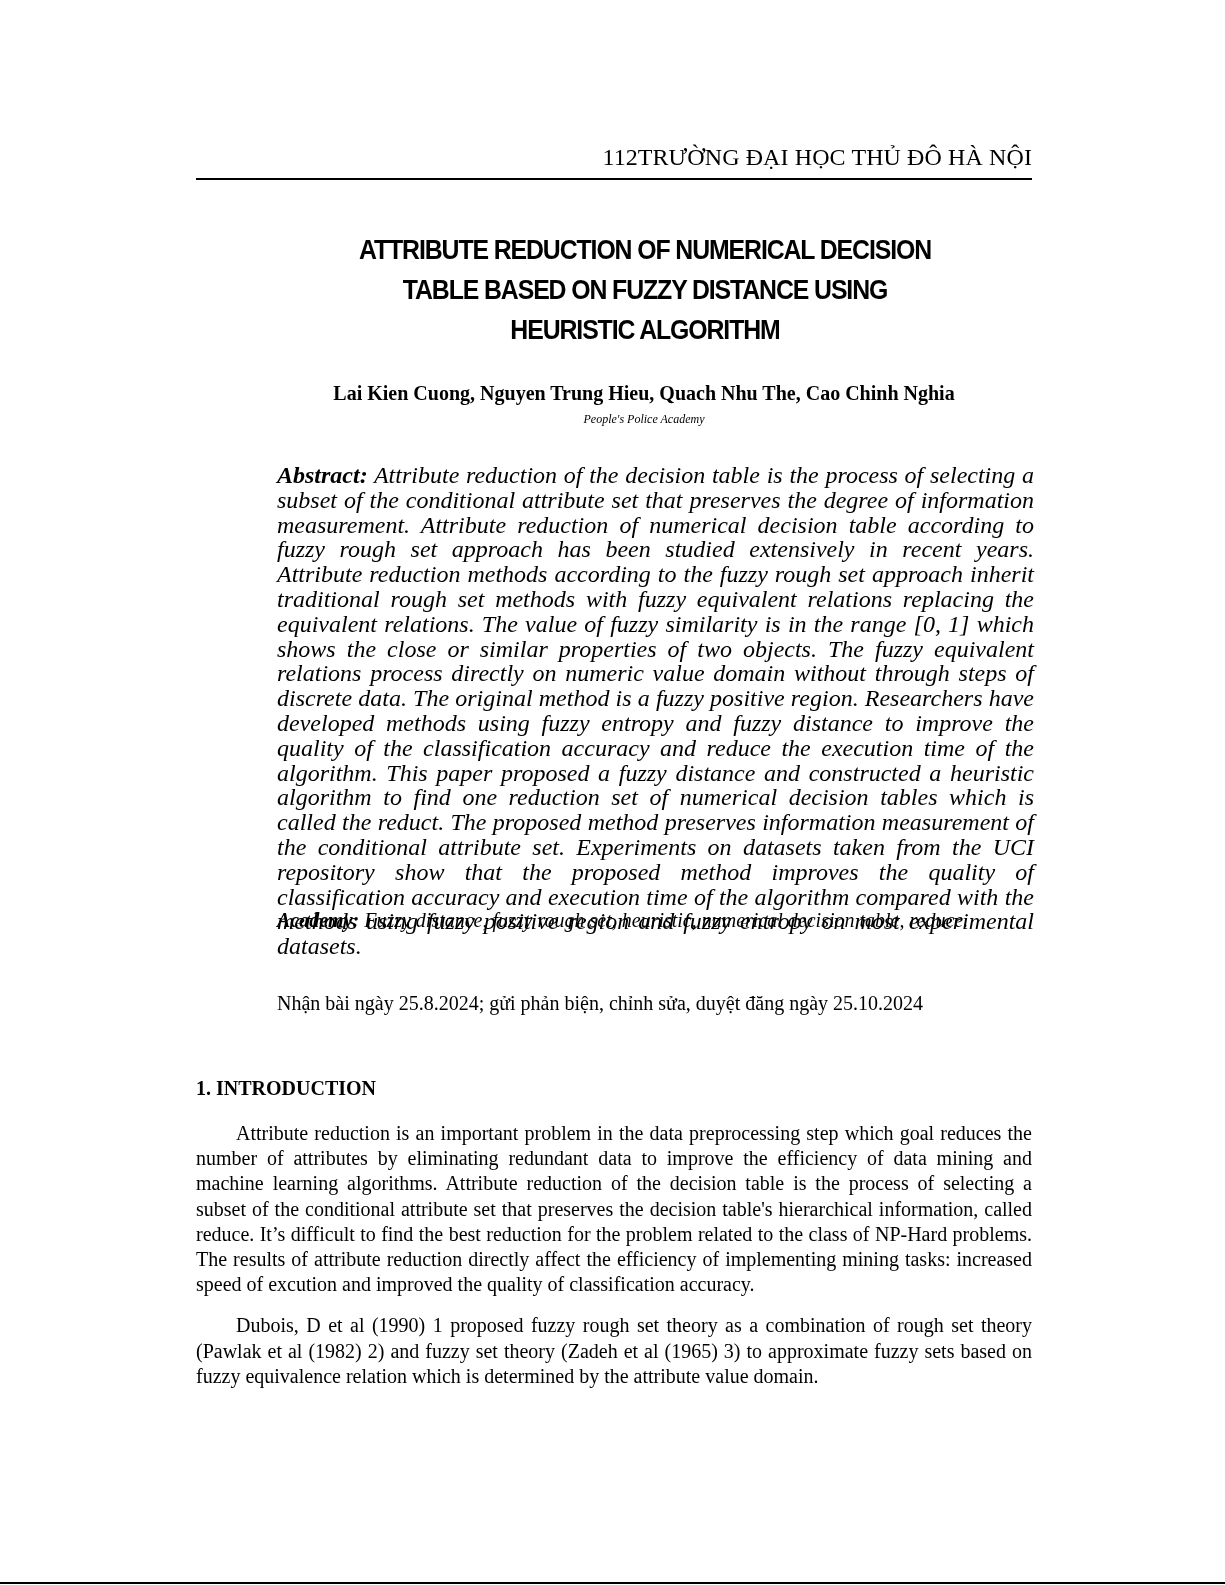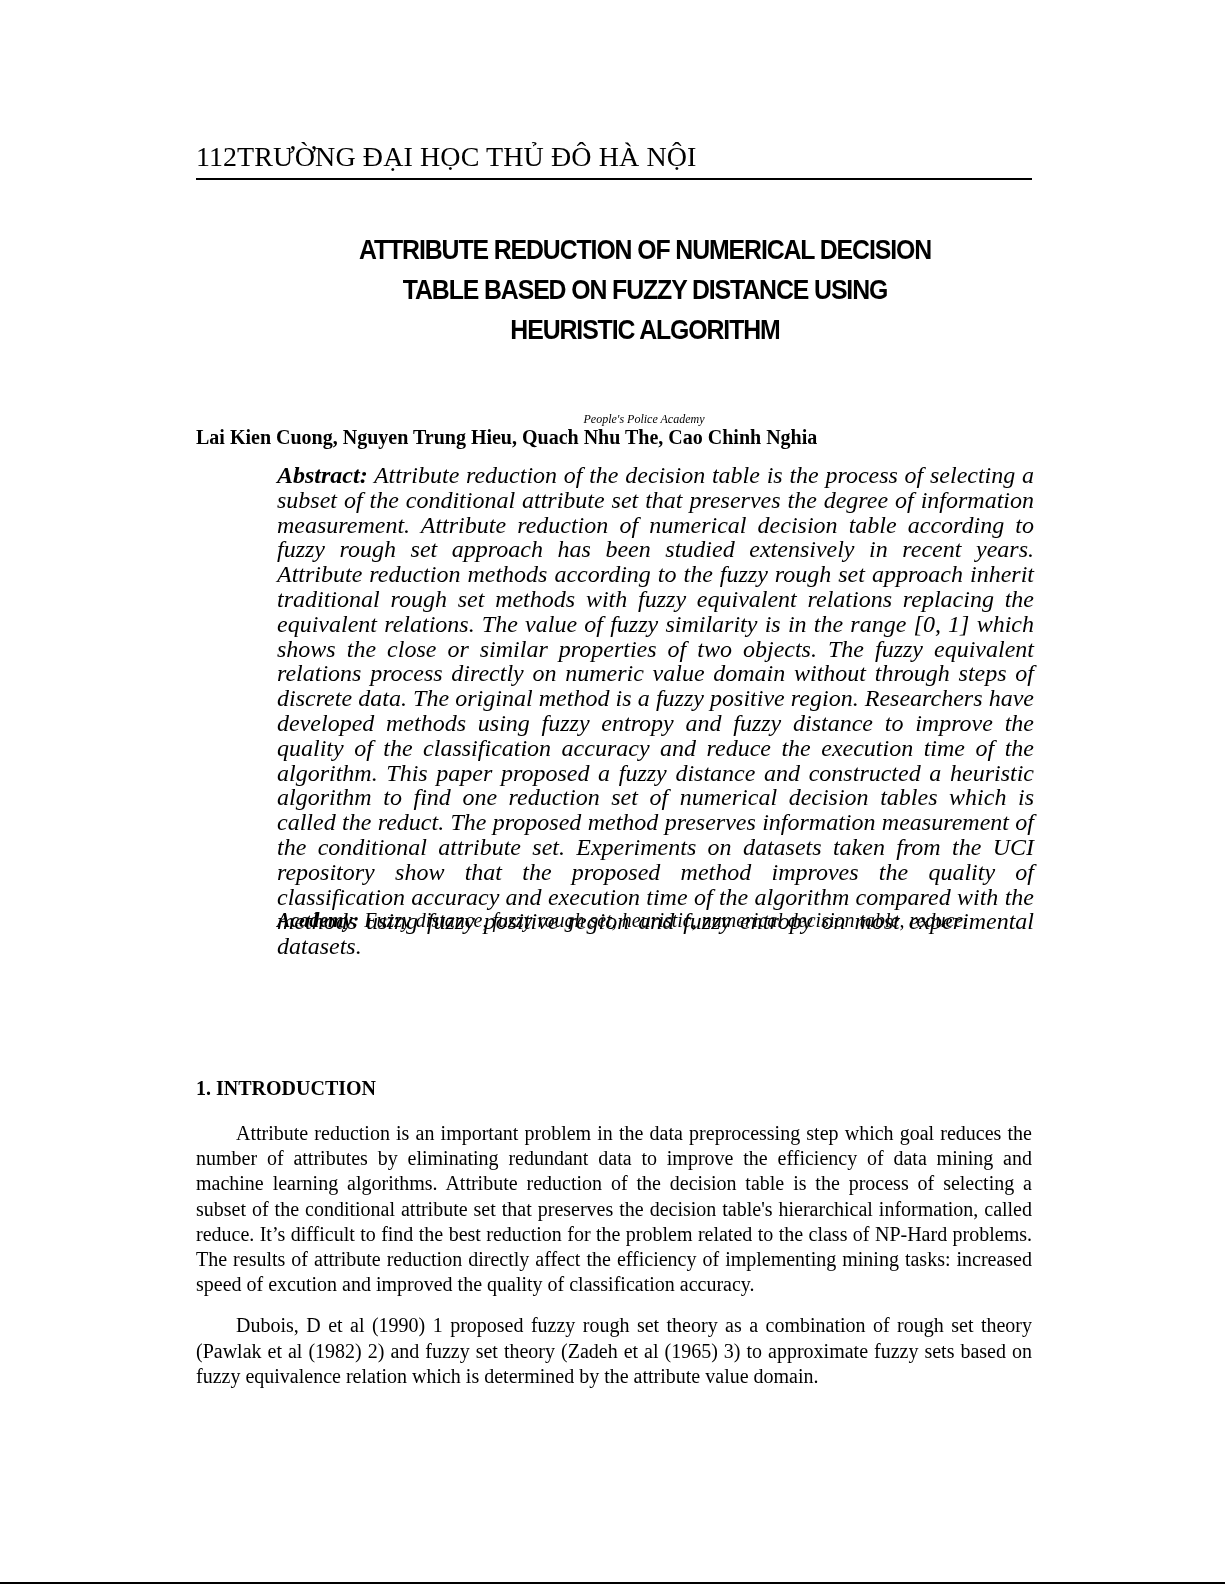--- a/index.html
+++ b/index.html
@@ -3,38 +3,38 @@
 <meta charset="utf-8">
 <style>
   html, body { margin: 0; padding: 0; background: #ffffff; }
   body {
     width: 1225px; height: 1585px; position: relative; overflow: hidden;
     font-family: "Liberation Serif", "DejaVu Serif", serif; color: #000;
   }
   .page-header {
     position: absolute; left: 196px; top: 146px; width: 836px; height: 32px;
     border-bottom: 2px solid #000;
-    display: flex; justify-content: flex-start; align-items: flex-start;
-    font-size: 28px; line-height: 22px;
+    display: flex; justify-content: flex-end; align-items: flex-start;
+    font-size: 24px; line-height: 22px;
   }
   .page-number { margin-top: 0px; }
   .journal-name { letter-spacing: 0.1px; }
 
   .title {
     position: absolute; left: 240px; top: 230px; width: 810px;
     text-align: center;
     font-family: "Liberation Sans", "DejaVu Sans", sans-serif;
     font-weight: bold; font-size: 27px; line-height: 40px;
     letter-spacing: -1.2px; transform: scaleX(0.92); transform-origin: center top;
   }
   .title div { white-space: nowrap; }
 
   .authors {
     position: absolute; left: 196px; top: 382px; width: 896px;
-    text-align: left; font-weight: bold; font-size: 20px; line-height: 22px; margin-top: 44px;
+    text-align: center; font-weight: bold; font-size: 20px; line-height: 22px;
   }
   .affiliation {
     position: absolute; left: 196px; top: 408px; width: 896px;
     text-align: center; font-style: italic; font-size: 12px; line-height: 22px;
   }
 
   .abstract {
     position: absolute; left: 277px; top: 463px; width: 757px;
     font-style: italic; font-size: 24px; line-height: 24.8px;
     text-align: justify;
@@ -79,20 +79,21 @@
 </div>
 
 <div class="authors">Lai Kien Cuong, Nguyen Trung Hieu, Quach Nhu The, Cao Chinh Nghia</div>
 <div class="affiliation">People's Police Academy</div>
 
 <div class="abstract"><span class="label">Abstract:</span><span> Attribute reduction of the decision table is the process of selecting a subset of the conditional attribute set that preserves the degree of information measurement. Attribute reduction of numerical decision table according to fuzzy rough set approach has been studied extensively in recent years. Attribute reduction methods according to the fuzzy rough set approach inherit traditional rough set methods with fuzzy equivalent relations replacing the equivalent relations. The value of fuzzy similarity is in the range [0, 1] which shows the close or similar properties of two objects. The fuzzy equivalent relations process directly on numeric value domain without through steps of discrete data. The original method is a fuzzy positive region. Researchers have developed methods using fuzzy entropy and fuzzy distance to improve the quality of the classification accuracy and reduce the execution time of the algorithm. This paper proposed a fuzzy distance and constructed a heuristic algorithm to find one reduction set of numerical decision tables which is called the reduct. The proposed method preserves information measurement of the conditional attribute set. Experiments on datasets taken from the UCI repository show that the proposed method improves the quality of classification accuracy and execution time of the algorithm compared with the methods using fuzzy positive region and fuzzy entropy on most experimental datasets.</span></div>
 
 <div class="keywords"><span class="label">Academy:</span><span> Fuzzy distance, fuzzy rough set, heuristic, numerical decision table, reduce.</span></div>
 
 <div class="meta">
+  <div>Nhận bài ngày 25.8.2024; gửi phản biện, chỉnh sửa, duyệt đăng ngày 25.10.2024</div>
 </div>
 
 <div class="section-heading">1. INTRODUCTION</div>
 
 <div class="body-text">
   <p>Attribute reduction is an important problem in the data preprocessing step which goal reduces the number of attributes by eliminating redundant data to improve the efficiency of data mining and machine learning algorithms. Attribute reduction of the decision table is the process of selecting a subset of the conditional attribute set that preserves the decision table's hierarchical information, called reduce. It’s difficult to find the best reduction for the problem related to the class of NP-Hard problems. The results of attribute reduction directly affect the efficiency of implementing mining tasks: increased speed of excution and improved the quality of classification accuracy.</p>
   <p>Dubois, D et al (1990) 1 proposed fuzzy rough set theory as a combination of rough set theory (Pawlak et al (1982) 2) and fuzzy set theory (Zadeh et al (1965) 3) to approximate fuzzy sets based on fuzzy equivalence relation which is determined by the attribute value domain.</p>
 </div>
 
 <div class="bottom-rule"></div>

